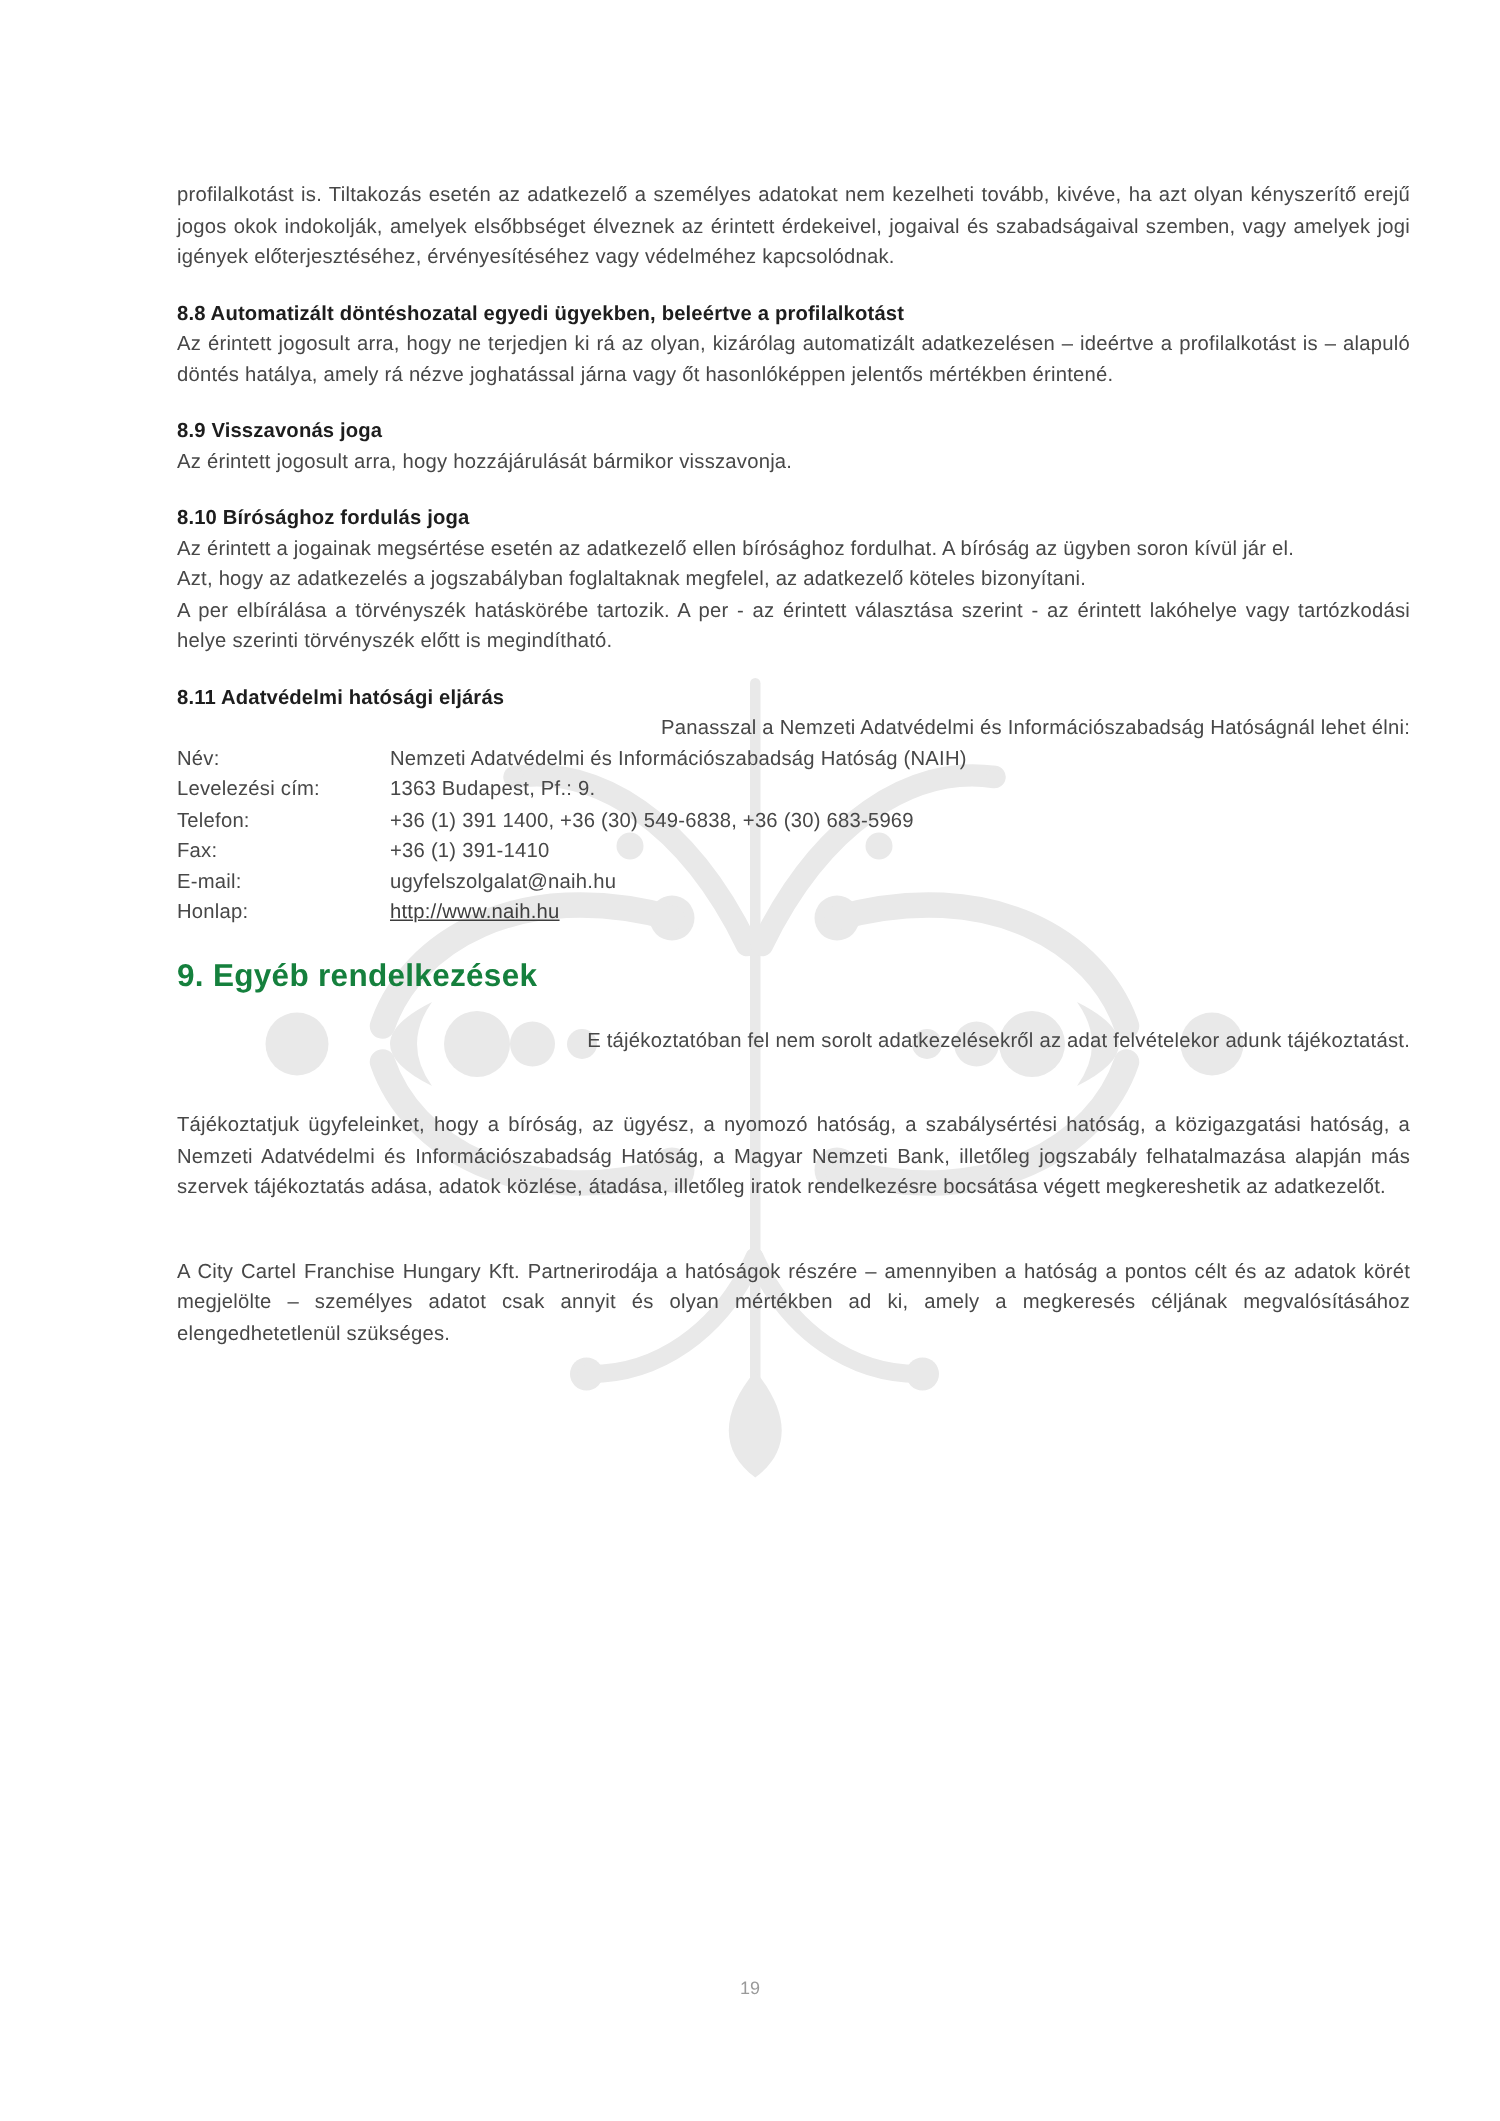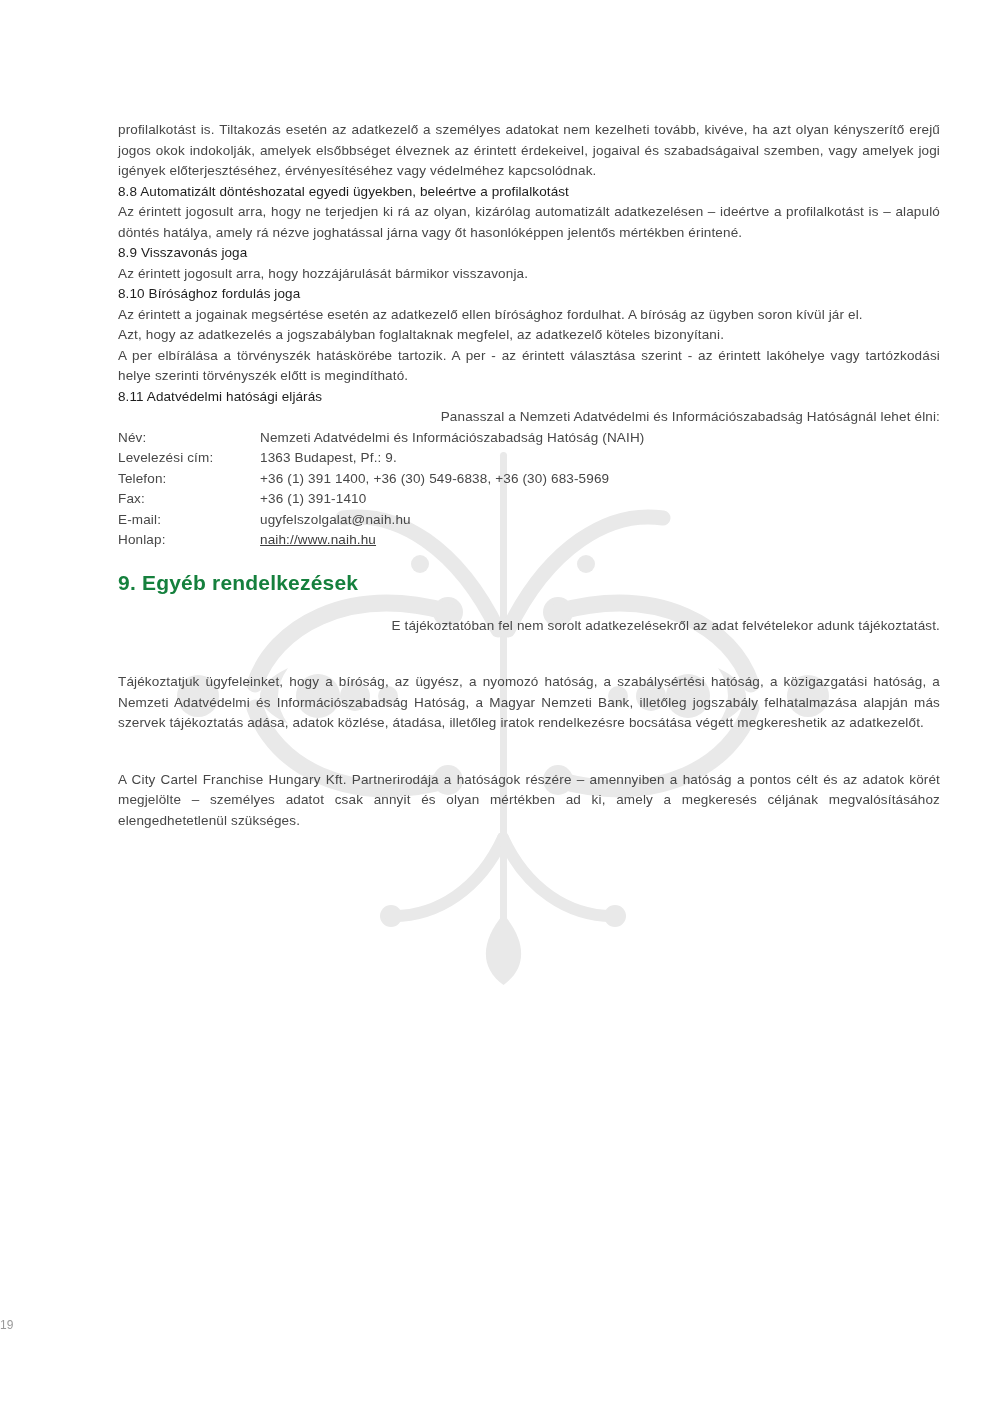--- a/index.html
+++ b/index.html
@@ -27,23 +27,23 @@
     top: 120px;
     width: 822px;
     z-index: 1;
     font-size: 13.5px;
     line-height: 20.5px;
     letter-spacing: 0.15px;
   }
   .para { text-align: justify; }
   .para-plain { text-align: right; }
   .sec-head {
-    font-weight: 400;
+    font-weight: 700;
     color: #1d1d1d;
-    margin-top: 0;
+    margin-top: 17px;
     letter-spacing: 0.1px;
   }
   .big-head {
     font-weight: 800;
     color: #15803d;
     font-size: 21px;
     line-height: 26px;
     margin-top: 19px;
     margin-bottom: 20px;
     letter-spacing: 0.2px;
@@ -55,21 +55,21 @@
     color: #3d3d3d;
     text-decoration: underline;
     cursor: pointer;
   }
   .spaced { margin-top: 36px; }
   .footer {
     position: absolute;
     top: 1318px;
     left: 0;
     width: 1000px;
-    text-align: left;
+    text-align: center;
     font-size: 12px;
     color: #9a9a9a;
     z-index: 1;
   }
 </style>
 </head>
 <body>
 
 <svg class="watermark" viewBox="0 0 690 585" xmlns="http://www.w3.org/2000/svg" aria-hidden="true">
   <g fill="#e9e9e9" stroke="none">
@@ -160,21 +160,21 @@
     <div class="contact-row">
       <span class="contact-label">Fax:</span>
       <span class="contact-value">+36 (1) 391-1410</span>
     </div>
     <div class="contact-row">
       <span class="contact-label">E-mail:</span>
       <span class="contact-value">ugyfelszolgalat@naih.hu</span>
     </div>
     <div class="contact-row">
       <span class="contact-label">Honlap:</span>
-      <span class="contact-value link">naih://www.naih.hu</span>
+      <span class="contact-value link">http://www.naih.hu</span>
     </div>
   </div>
 
   <div>
     <div class="big-head">9. Egyéb rendelkezések</div>
     <p class="para-plain">E tájékoztatóban fel nem sorolt adatkezelésekről az adat felvételekor adunk tájékoztatást.</p>
     <p class="para spaced">Tájékoztatjuk ügyfeleinket, hogy a bíróság, az ügyész, a nyomozó hatóság, a szabálysértési hatóság, a közigazgatási hatóság, a Nemzeti  Adatvédelmi  és Információszabadság  Hatóság, a Magyar Nemzeti Bank,  illetőleg  jogszabály felhatalmazása alapján más szervek tájékoztatás adása, adatok közlése, átadása, illetőleg iratok rendelkezésre bocsátása végett megkereshetik az adatkezelőt.</p>
     <p class="para spaced">A City Cartel Franchise Hungary Kft. Partnerirodája a hatóságok részére – amennyiben a hatóság a pontos célt és az adatok körét megjelölte – személyes adatot csak annyit és olyan mértékben ad ki, amely a megkeresés céljának megvalósításához elengedhetetlenül szükséges.</p>
   </div>
 

